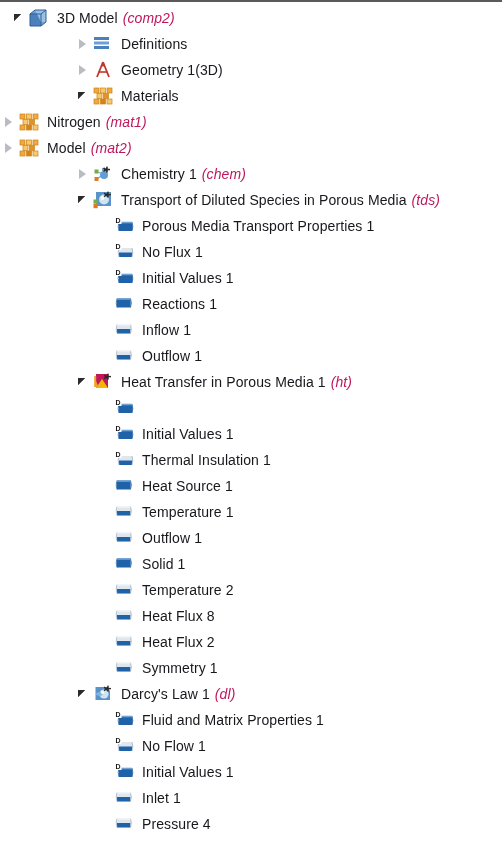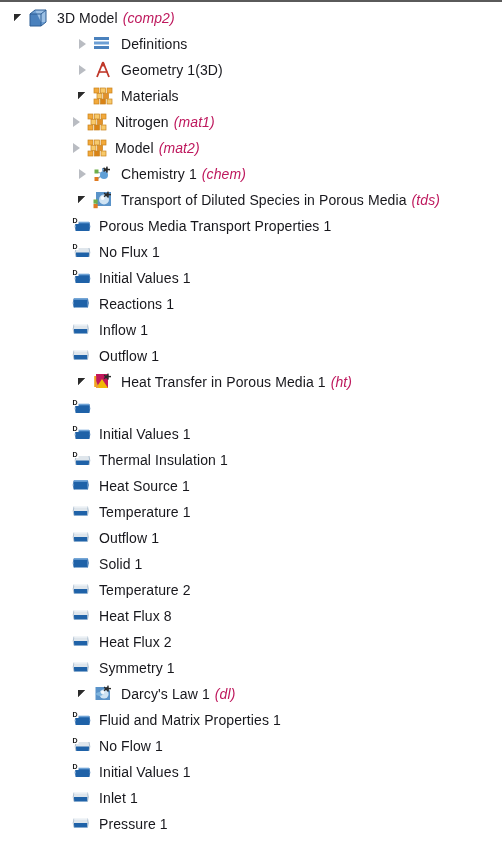--- a/index.html
+++ b/index.html
@@ -26,22 +26,22 @@
   .lbl{
     font-size:14px;
     color:#17171c;
     letter-spacing:.1px;
   }
   .tag{font-style:italic;color:#be185d;}
   .sp{display:inline-block;width:5px;}
   
   .d0{padding-left:10px;}
   .d1{padding-left:38px;margin-left:36px;}
-  .d2{padding-left:68px;}
-  .d3{padding-left:52px;}
+  .d2{}
+  .d3{padding-left:95px;}
   
   .exp{width:18px;height:18px;position:relative;flex:0 0 18px;}
   .exp.open::before{
     content:"";position:absolute;left:4px;top:5px;
     width:0;height:0;
     border-left:7px solid #2b2b2b;
     border-bottom:7px solid transparent;
     border-top:0;
     transform:rotate(0deg);
   }
@@ -528,15 +528,15 @@
       <span class="exp none"></span>
       <span class="ic">
         <svg width="20" height="16" viewBox="0 0 20 16">
         <path d="M3 3.5 L16.5 3.5 L16.5 12.5 L3 12.5 Z" fill="#dfe6ec"></path>
         <path d="M3 8 L16.5 8 L16.5 12.5 L3 12.5 Z" fill="#1f62a8"></path>
         <path d="M3 3.5 q-1.6 4.5 0 9" fill="#eef2f6" stroke="#9eb3c6" stroke-width="0.8"></path>
         <path d="M16.5 3.5 q1.6 4.5 0 9" fill="#c3d2de" stroke="#9eb3c6" stroke-width="0.8"></path>
         <rect x="3" y="3.2" width="13.5" height="1.4" fill="#f2f5f8"></rect>
       </svg>
       </span>
-      <span class="lbl">Pressure 1</span>
+      <span class="lbl">Pressure 4</span>
     </div>
   </div>
 
 </body></html>

